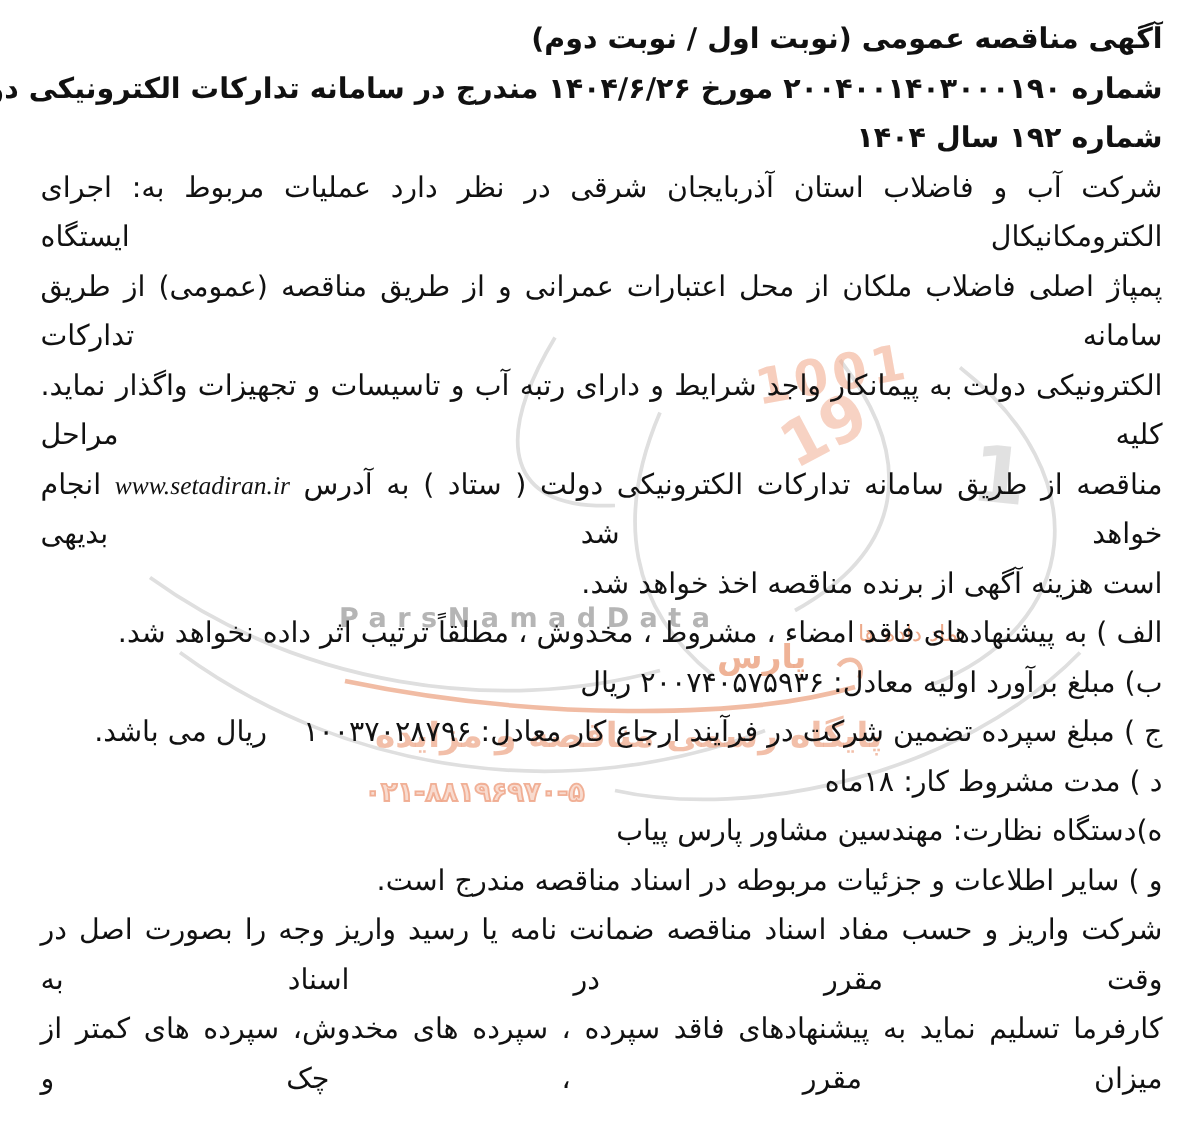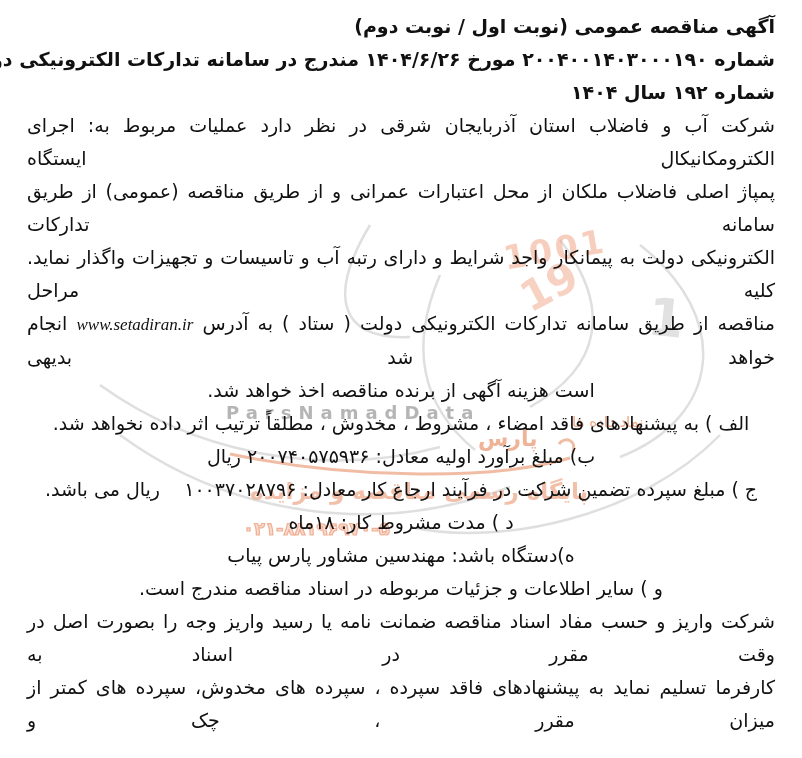--- a/index.html
+++ b/index.html
@@ -59,21 +59,21 @@
   .content{
     position:absolute;inset:0;z-index:1;
     direction:rtl;
     padding:10px 27px 0 27px;
     box-sizing:border-box;
     font-size:19px;line-height:33px;color:#111;
   }
   .line{white-space:nowrap;}
   .center{text-align:right;}
   .bold{font-weight:bold;}
-  .right{text-align:center;}
+  .right{text-align:right;}
   .just{
     text-align:justify;text-align-last:justify;
     white-space:normal;
   }
   .url{
     direction:ltr;unicode-bidi:isolate;
     font-family:Liberation Serif, serif;font-style:italic;
     font-size:17px;
   }
 </style>
@@ -123,21 +123,21 @@
       <span>مناقصه از طریق سامانه تدارکات الکترونیکی دولت ( ستاد ) به آدرس</span>
       <span class="url">www.setadiran.ir</span>
       <span>انجام خواهد شد بدیهی</span>
     </div>
     <div class="line right">است هزینه آگهی از برنده مناقصه اخذ خواهد شد.</div>
 
     <div class="line right">الف ) به پیشنهادهای فاقد امضاء ، مشروط ، مخدوش ، مطلقاً ترتیب اثر داده نخواهد شد.</div>
     <div class="line right">ب) مبلغ برآورد اولیه معادل: ۲۰۰۷۴۰۵۷۵۹۳۶ ریال</div>
     <div class="line right">ج ) مبلغ سپرده تضمین شرکت در فرآیند ارجاع کار معادل: ۱۰۰۳۷۰۲۸۷۹۶ &nbsp;&nbsp; ریال می باشد.</div>
     <div class="line right">د ) مدت مشروط کار: ۱۸ماه</div>
-    <div class="line right">ه)دستگاه باشد: مهندسین مشاور پارس پیاب</div>
+    <div class="line right">ه)دستگاه نظارت: مهندسین مشاور پارس پیاب</div>
     <div class="line right">و ) سایر اطلاعات و جزئیات مربوطه در اسناد مناقصه مندرج است.</div>
 
     <div class="line just">شرکت واریز و حسب مفاد اسناد مناقصه ضمانت نامه یا رسید واریز وجه  را بصورت اصل در وقت مقرر در اسناد به</div>
     <div class="line just">کارفرما تسلیم نماید به پیشنهادهای فاقد سپرده ، سپرده های مخدوش، سپرده های کمتر از میزان مقرر ، چک و</div>
 
   </div>
 
 </div>
 
 </body></html>

